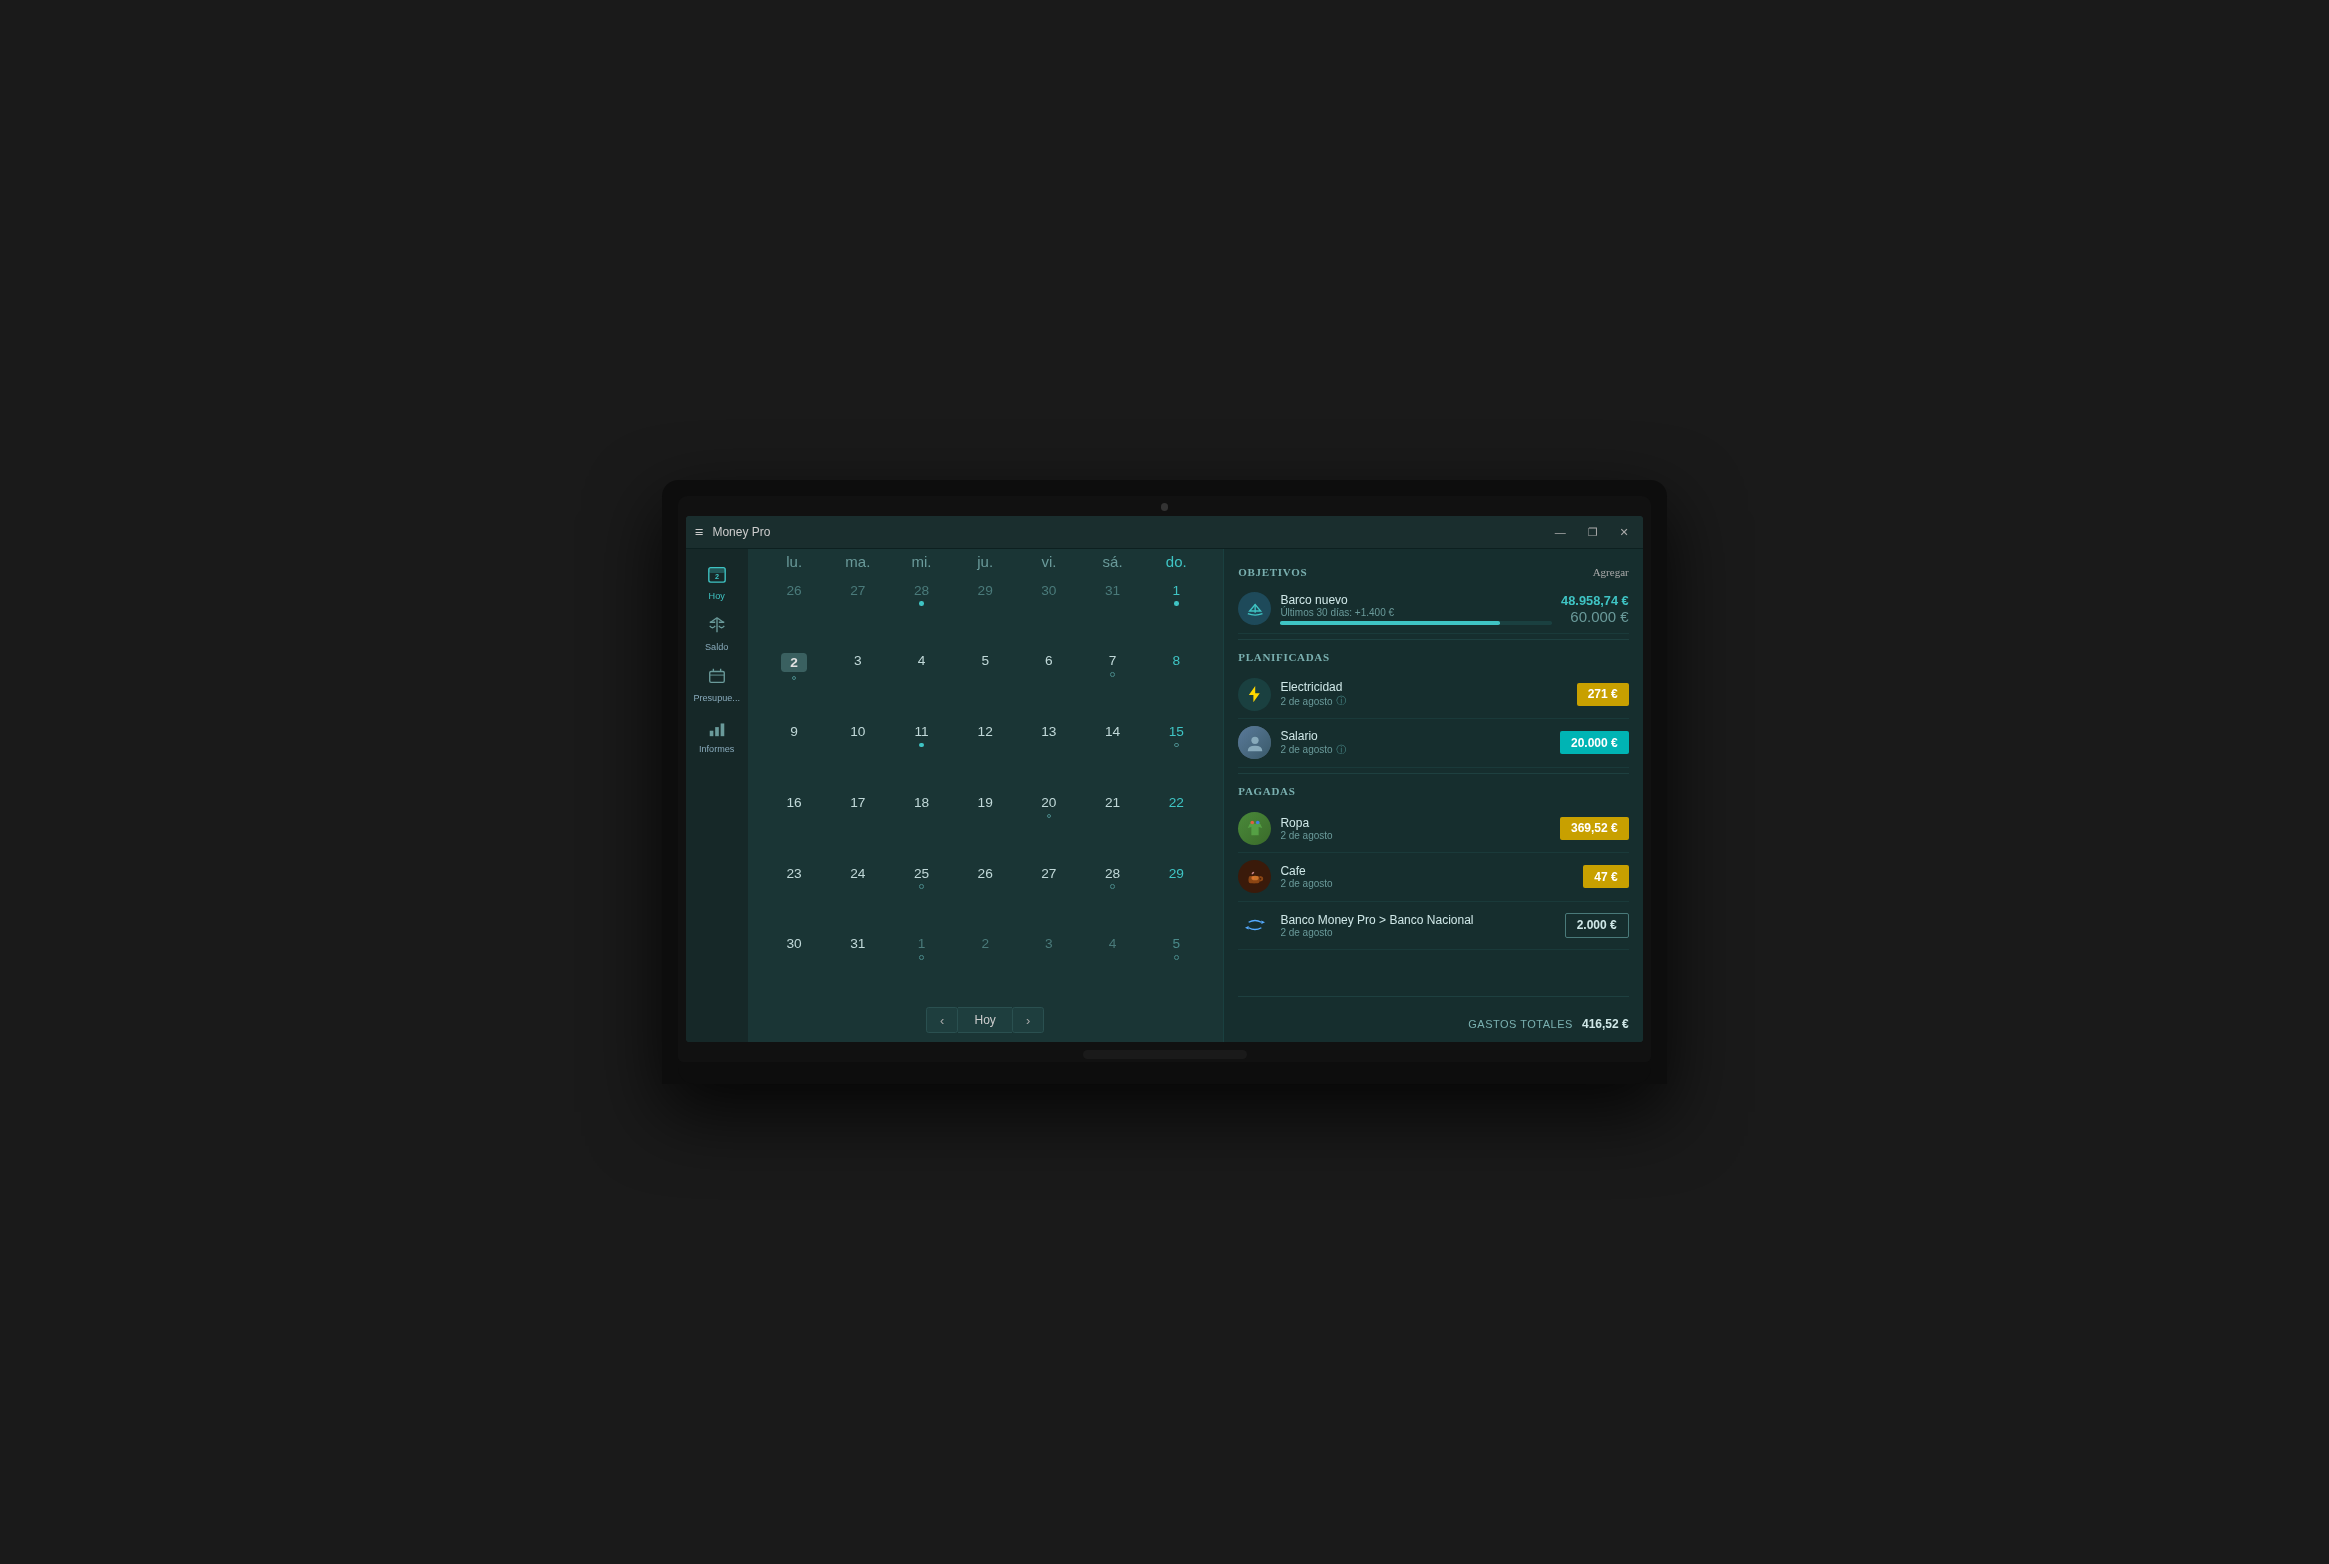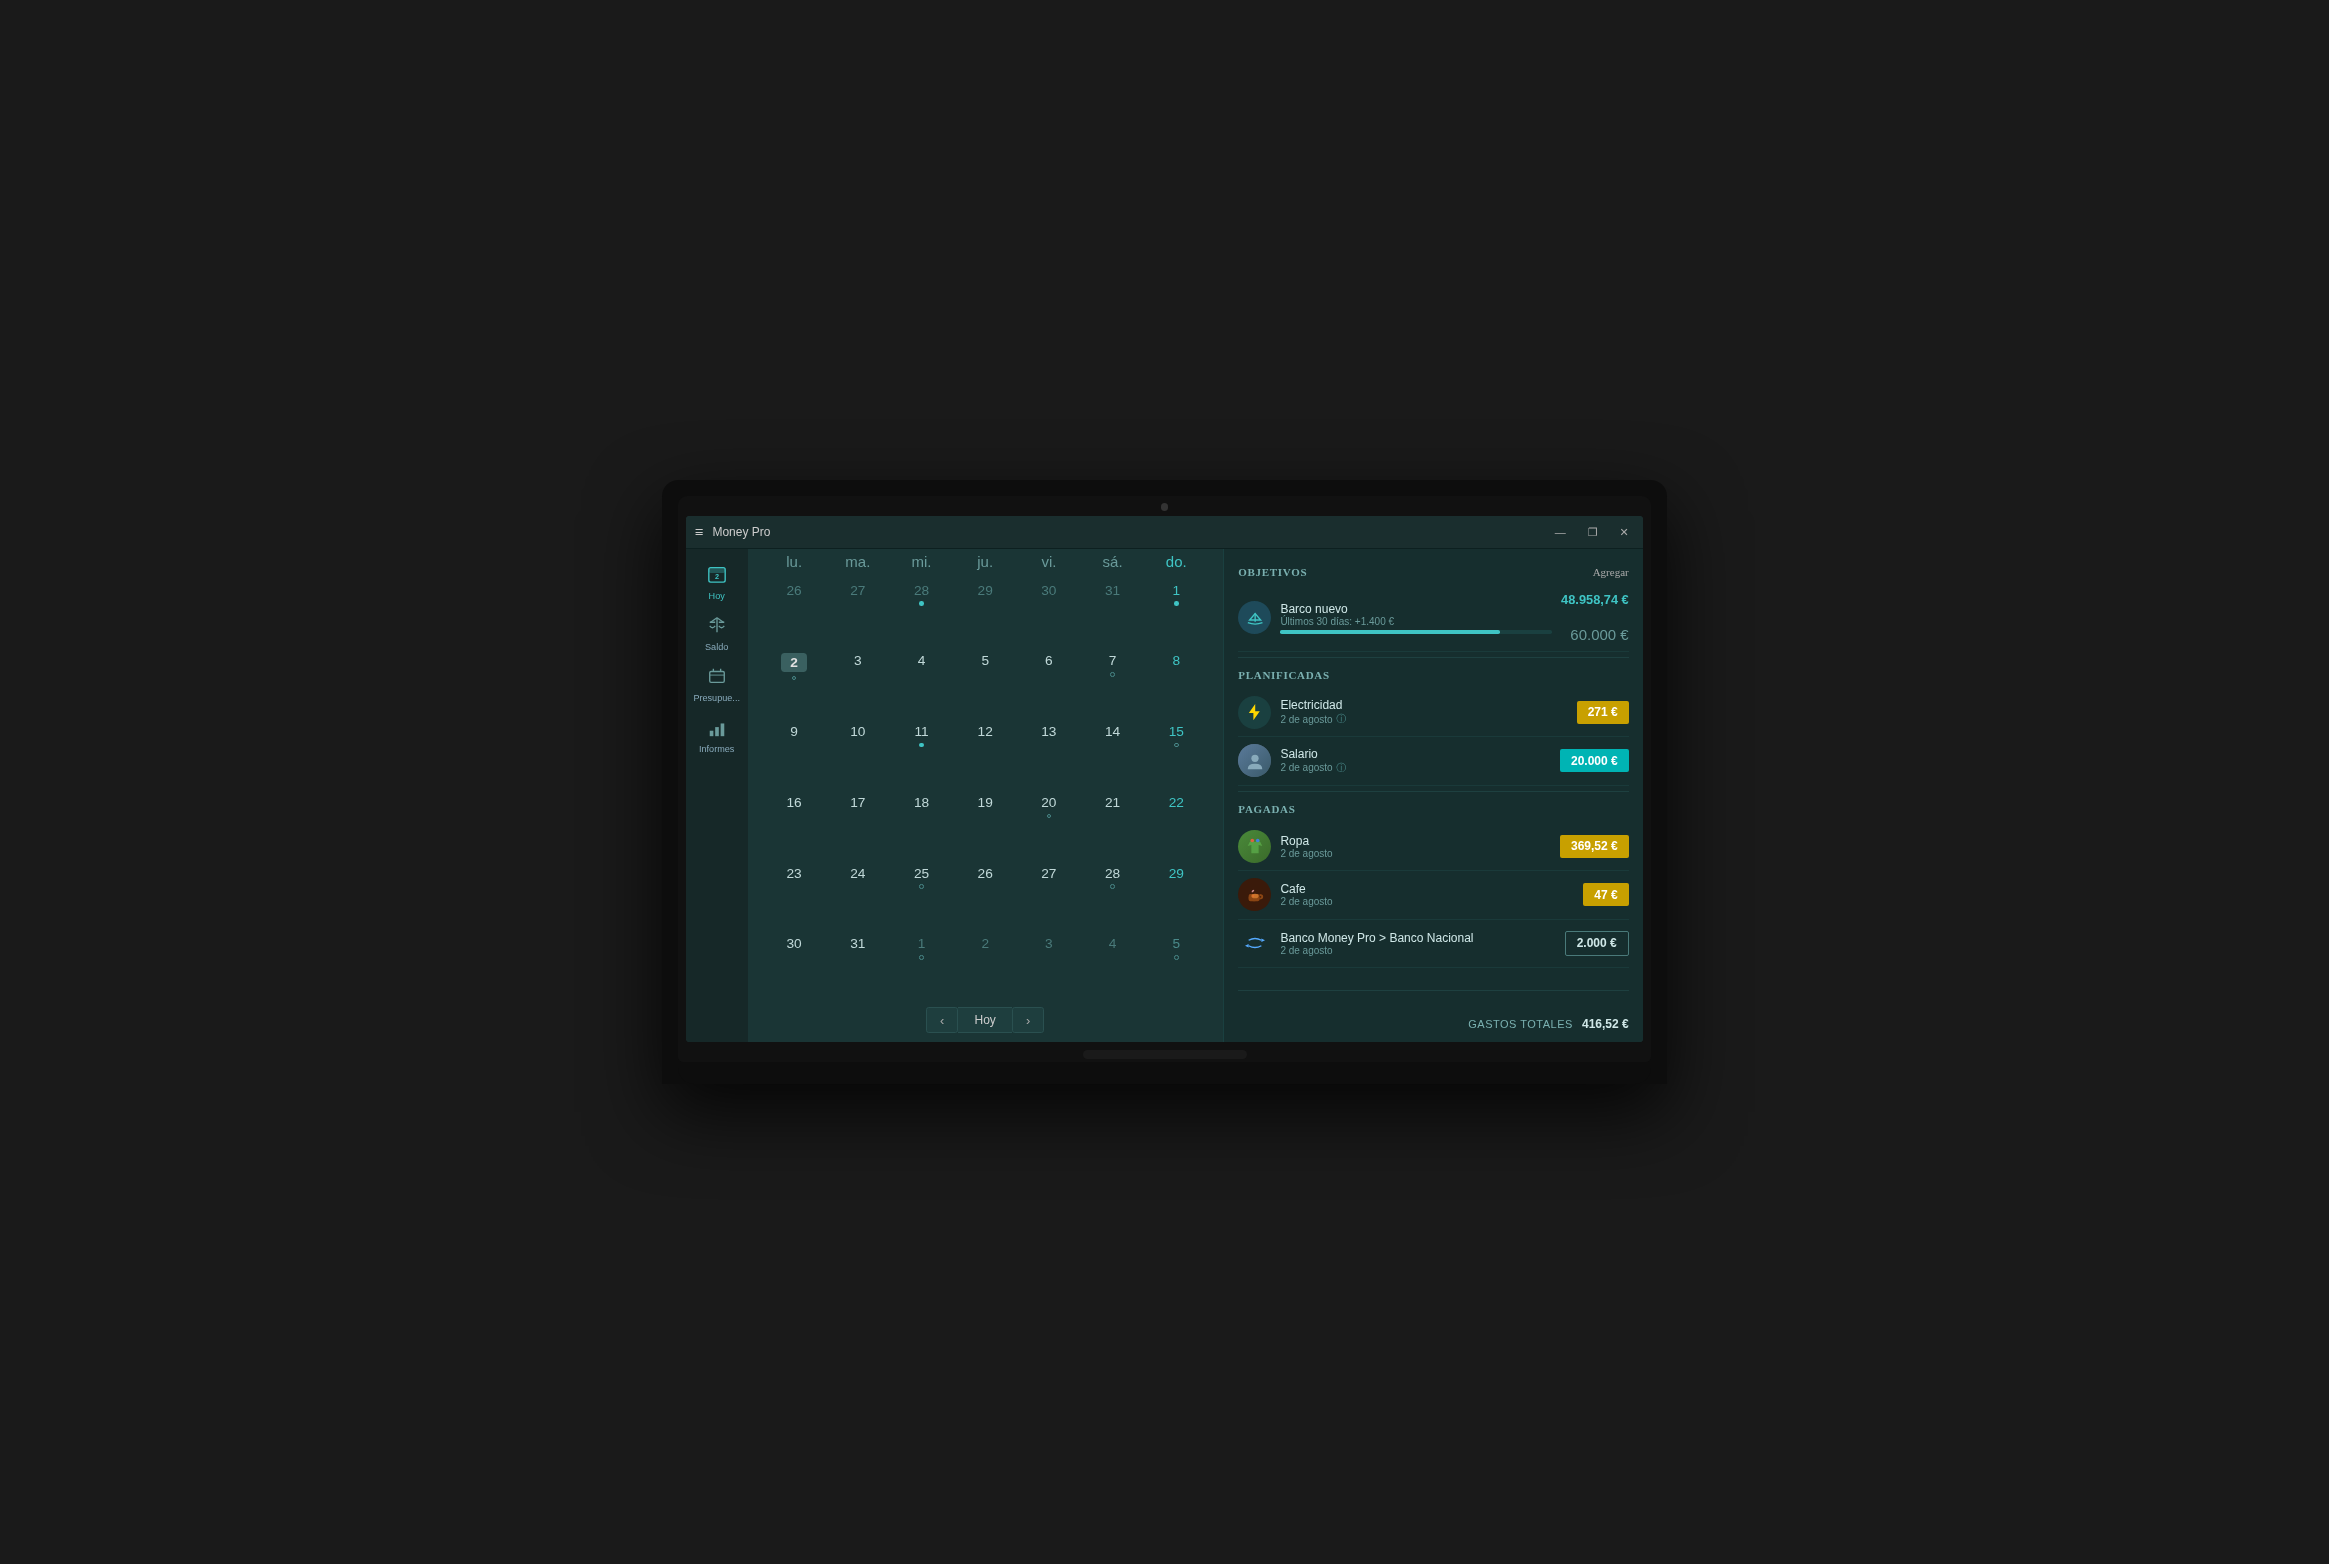--- a/index.html
+++ b/index.html
@@ -326,21 +326,21 @@
     }
     .item-amount-box.transfer {
       background: transparent;
       border: 0.9px solid #4a7a7a;
       color: #d0e8e8;
     }
     .item-amount-right {
       display: flex;
       flex-direction: column;
       align-items: flex-end;
-      gap: 19px;
+      gap: 0;
     }
     .item-amount-primary {
       color: #3fc4c4;
       font-size: 12.8px;
       font-weight: 600;
     }
     .item-amount-secondary {
       color: #6a9a9a;
       font-size: 15px;
     }
@@ -355,21 +355,21 @@
     }
     .goal-progress-fill {
       height: 100%;
       background: #3fc4c4;
       border-radius: 1.8px;
     }
 
     
     .total-bar {
       margin-top: auto;
-      padding-top: 26px;
+      padding-top: 20px;
       border-top: 0.9px solid #1e4040;
       display: flex;
       justify-content: flex-end;
       align-items: center;
       gap: 9.1px;
     }
     .total-label {
       color: #7ab0b0;
       font-size: 11px;
       letter-spacing: 0.5px;

